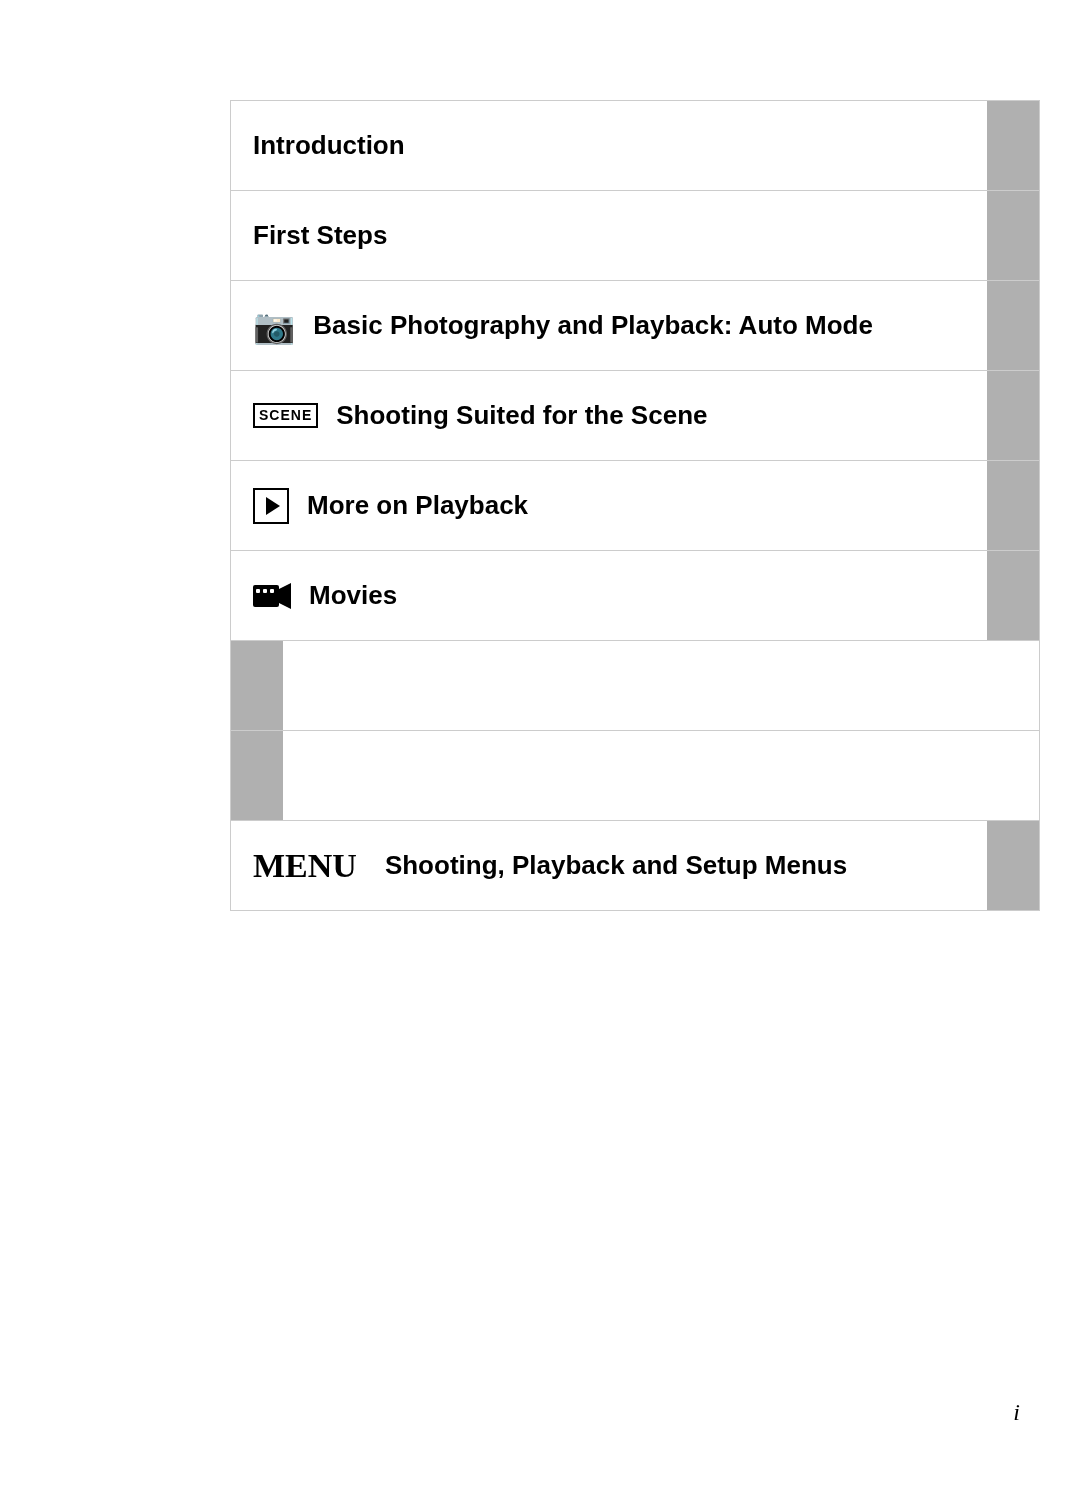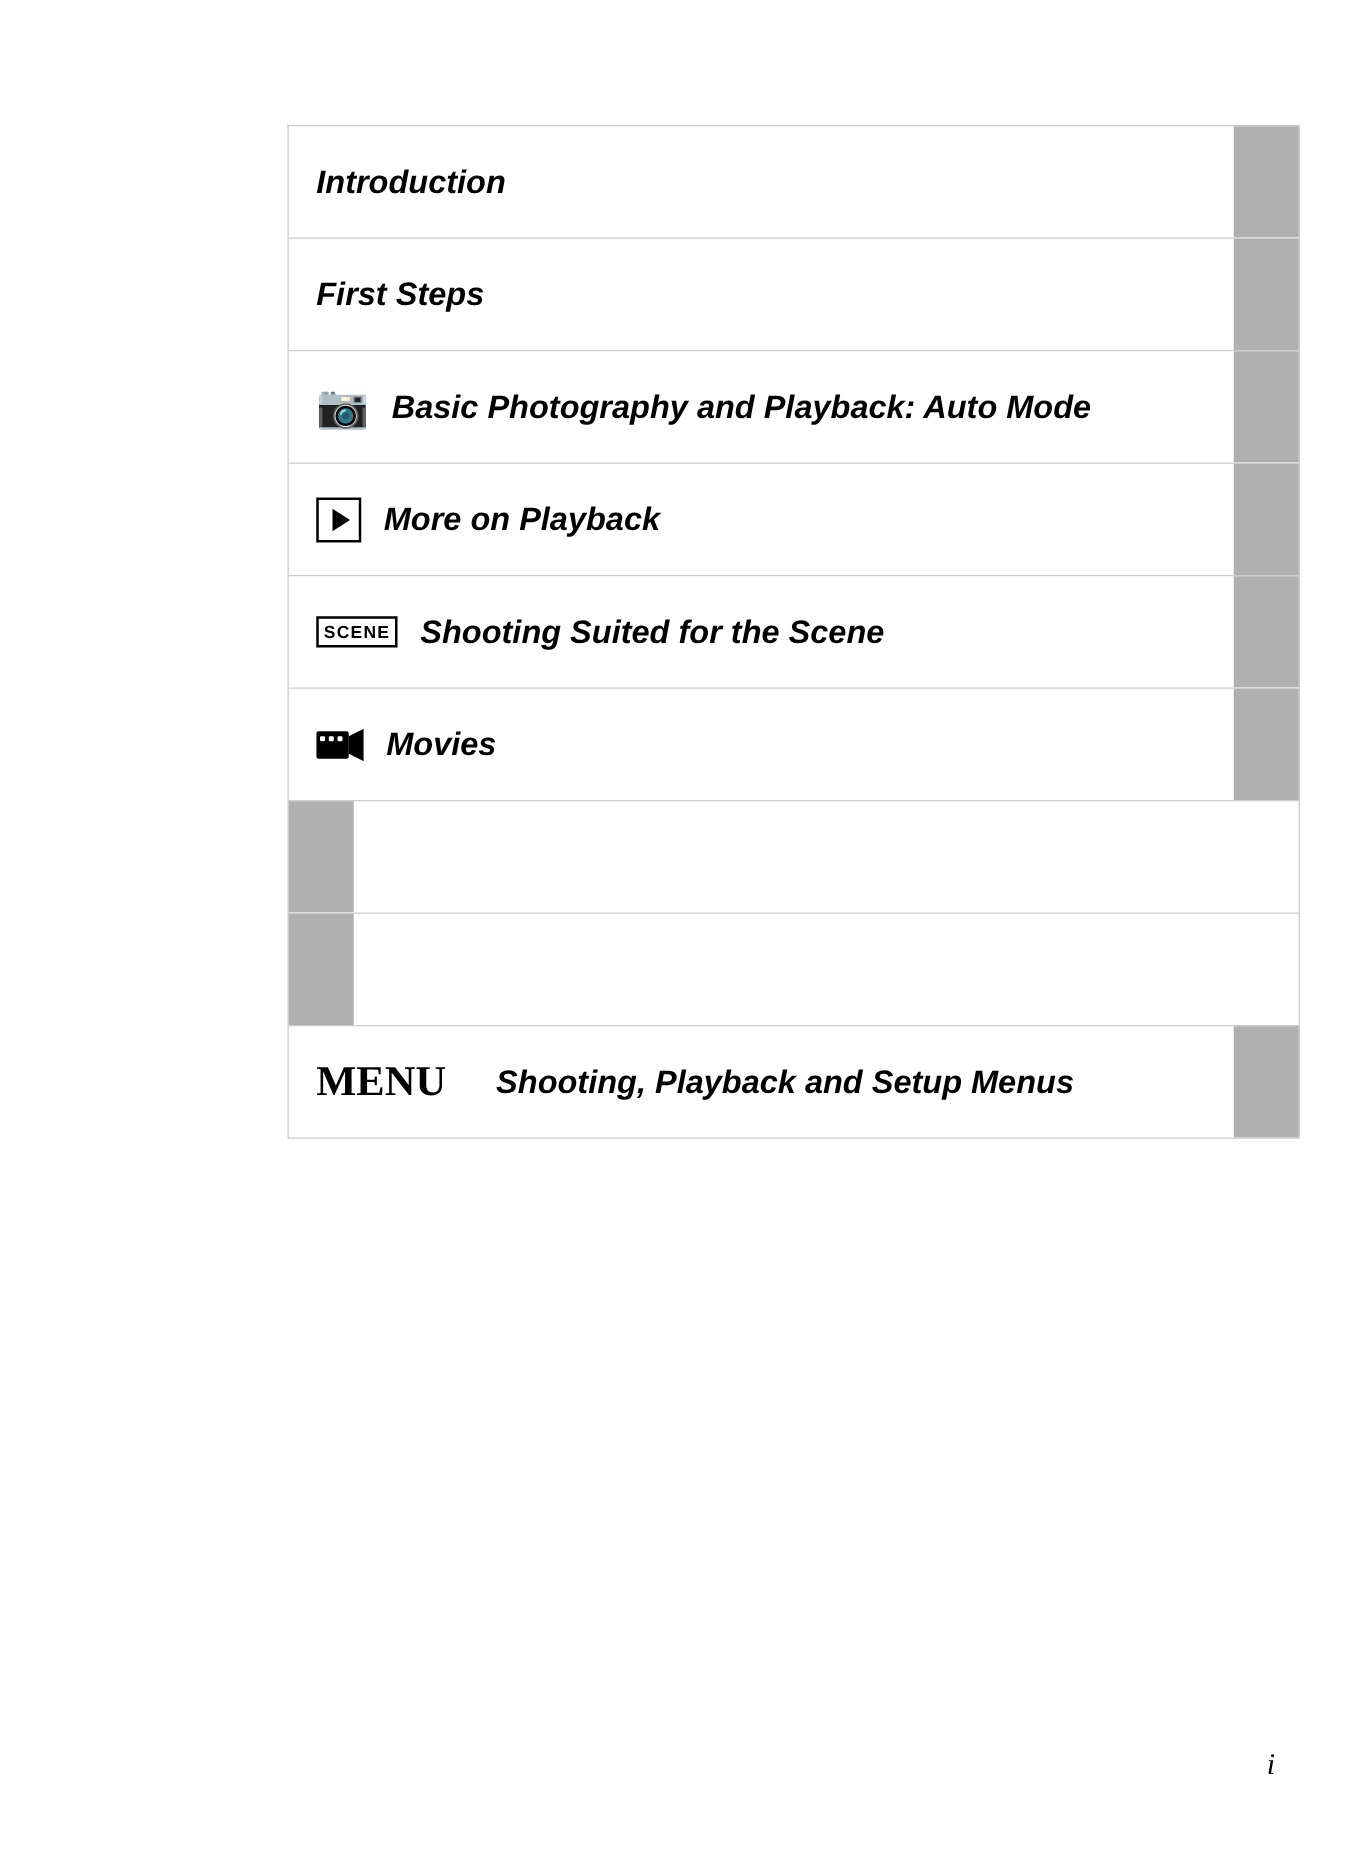--- a/index.html
+++ b/index.html
@@ -62,21 +62,20 @@
       align-items: center;
       justify-content: center;
       flex-shrink: 0;
     }
 
     .toc-label {
       font-size: 26px;
       font-weight: bold;
       color: #000000;
       line-height: 1.2;
-      font-style: italic;
     }
 
     .scene-icon {
       border: 2.5px solid #000;
       padding: 2px 4px;
       font-size: 14px;
       font-weight: bold;
       letter-spacing: 1px;
       font-family: Arial, sans-serif;
       display: inline-block;
@@ -110,21 +109,21 @@
     }
 
     .mic-icon {
       font-size: 30px;
     }
 
     .menu-label-large {
       font-size: 34px;
       font-weight: bold;
       font-family: 'Times New Roman', serif;
-      margin-right: 22px;
+      margin-right: 10px;
       text-transform: uppercase;
     }
 
     .page-indicator {
       position: absolute;
       bottom: 60px;
       right: 60px;
       font-size: 24px;
       font-style: italic;
       color: #000;
@@ -154,35 +153,35 @@
     <div class="toc-row-content">
       <div class="toc-icon camera-icon">📷</div>
       <span class="toc-label">Basic Photography and Playback: Auto Mode</span>
     </div>
     <div class="toc-tab"></div>
   </div>
 
   <div class="toc-row">
     <div class="toc-row-content">
       <div class="toc-icon">
+        <span class="scene-icon">SCENE</span>
+      </div>
+      <span class="toc-label">Shooting Suited for the Scene</span>
+    </div>
+    <div class="toc-tab"></div>
+  </div>
+
+  <div class="toc-row">
+    <div class="toc-row-content">
+      <div class="toc-icon">
         <div class="play-icon">
           <div class="play-triangle"></div>
         </div>
       </div>
       <span class="toc-label">More on Playback</span>
-    </div>
-    <div class="toc-tab"></div>
-  </div>
-
-  <div class="toc-row">
-    <div class="toc-row-content">
-      <div class="toc-icon">
-        <span class="scene-icon">SCENE</span>
-      </div>
-      <span class="toc-label">Shooting Suited for the Scene</span>
     </div>
     <div class="toc-tab"></div>
   </div>
 
   <div class="toc-row">
     <div class="toc-row-content">
       <div class="toc-icon movie-icon">
         <svg width="38" height="30" viewBox="0 0 38 30">
 
           <rect x="0" y="4" width="26" height="22" rx="2" fill="#000"></rect>

